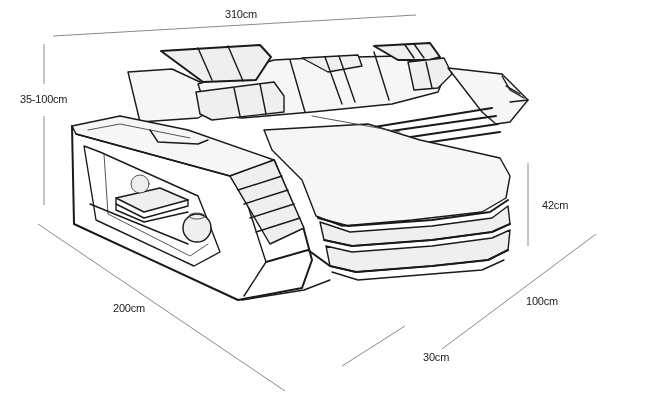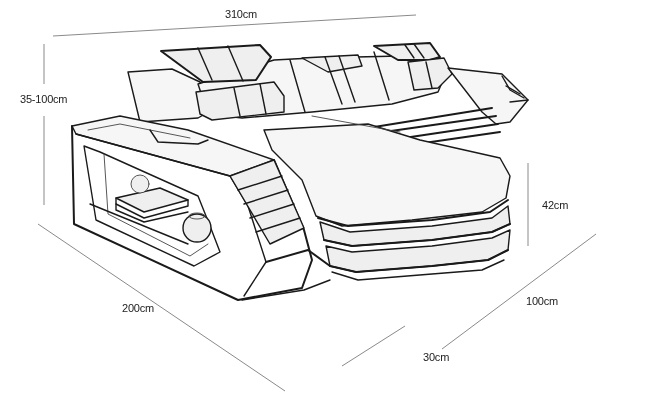--- a/index.html
+++ b/index.html
@@ -118,14 +118,14 @@
       <ellipse class="ln med shade" cx="185" cy="228" rx="14" ry="14"></ellipse>
       <ellipse class="ln thin" cx="185" cy="216" rx="8" ry="3"></ellipse>
     </g>
   </svg>
 
   <span class="dim-label" style="left:213px; top:8px;">310cm</span>
   <span class="dim-label" style="left:8px; top:93px;">35-100cm</span>
   <span class="dim-label" style="left:530px; top:199px;text-align:center;">42cm</span>
   <span class="dim-label" style="left:514px; top:295px;">100cm</span>
   <span class="dim-label" style="left:364px; top:351px;margin-left:47px;">30cm</span>
-  <span class="dim-label" style="left:101px; top:302px;margin-left:9px;">200cm</span>
+  <span class="dim-label" style="left:101px; top:302px;">200cm</span>
 </div>
 
 </body></html>

